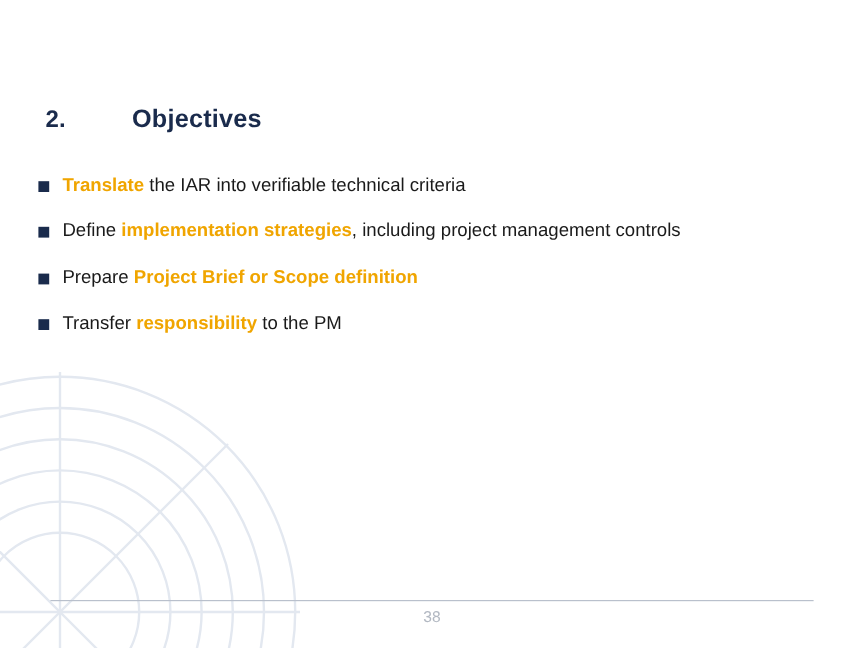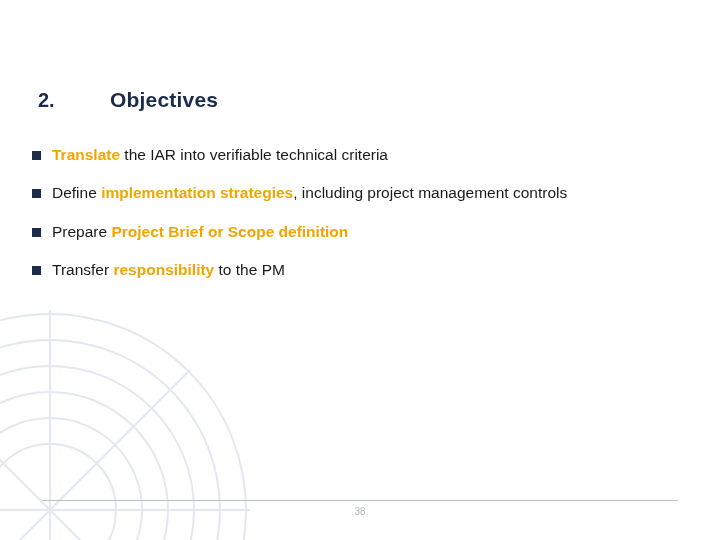--- a/index.html
+++ b/index.html
@@ -96,21 +96,21 @@
     width: 636px;
     height: 1px;
     background: #b9c0cc;
   }
   .page-number {
     position: absolute;
     left: 0;
     right: 0;
     top: 506px;
     text-align: center;
-    font-size: 10px;
+    font-size: 13px;
     color: #b2b8c2;
   }
 </style>
 </head>
 <body>
 
 <div class="slide">
 
   <div class="watermark">
     <svg width="400" height="400" viewBox="0 0 400 400" xmlns="http://www.w3.org/2000/svg">

